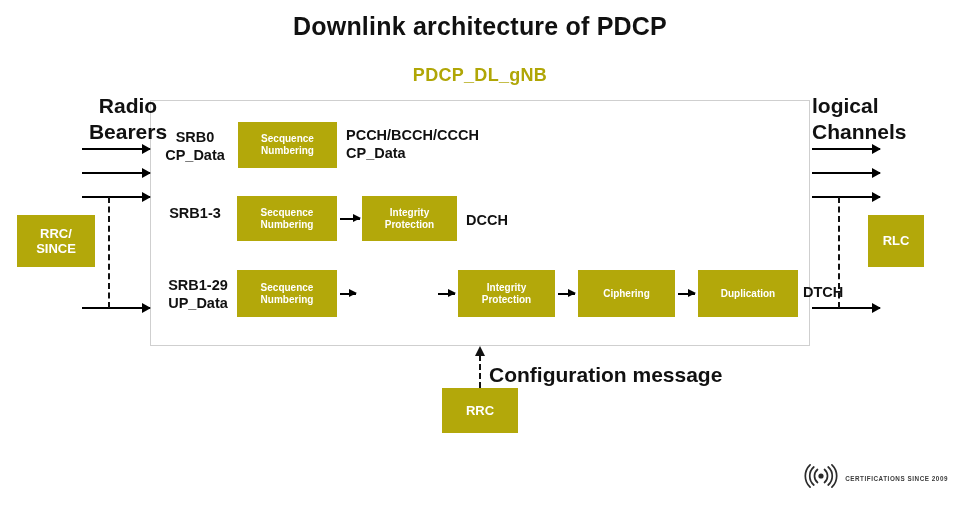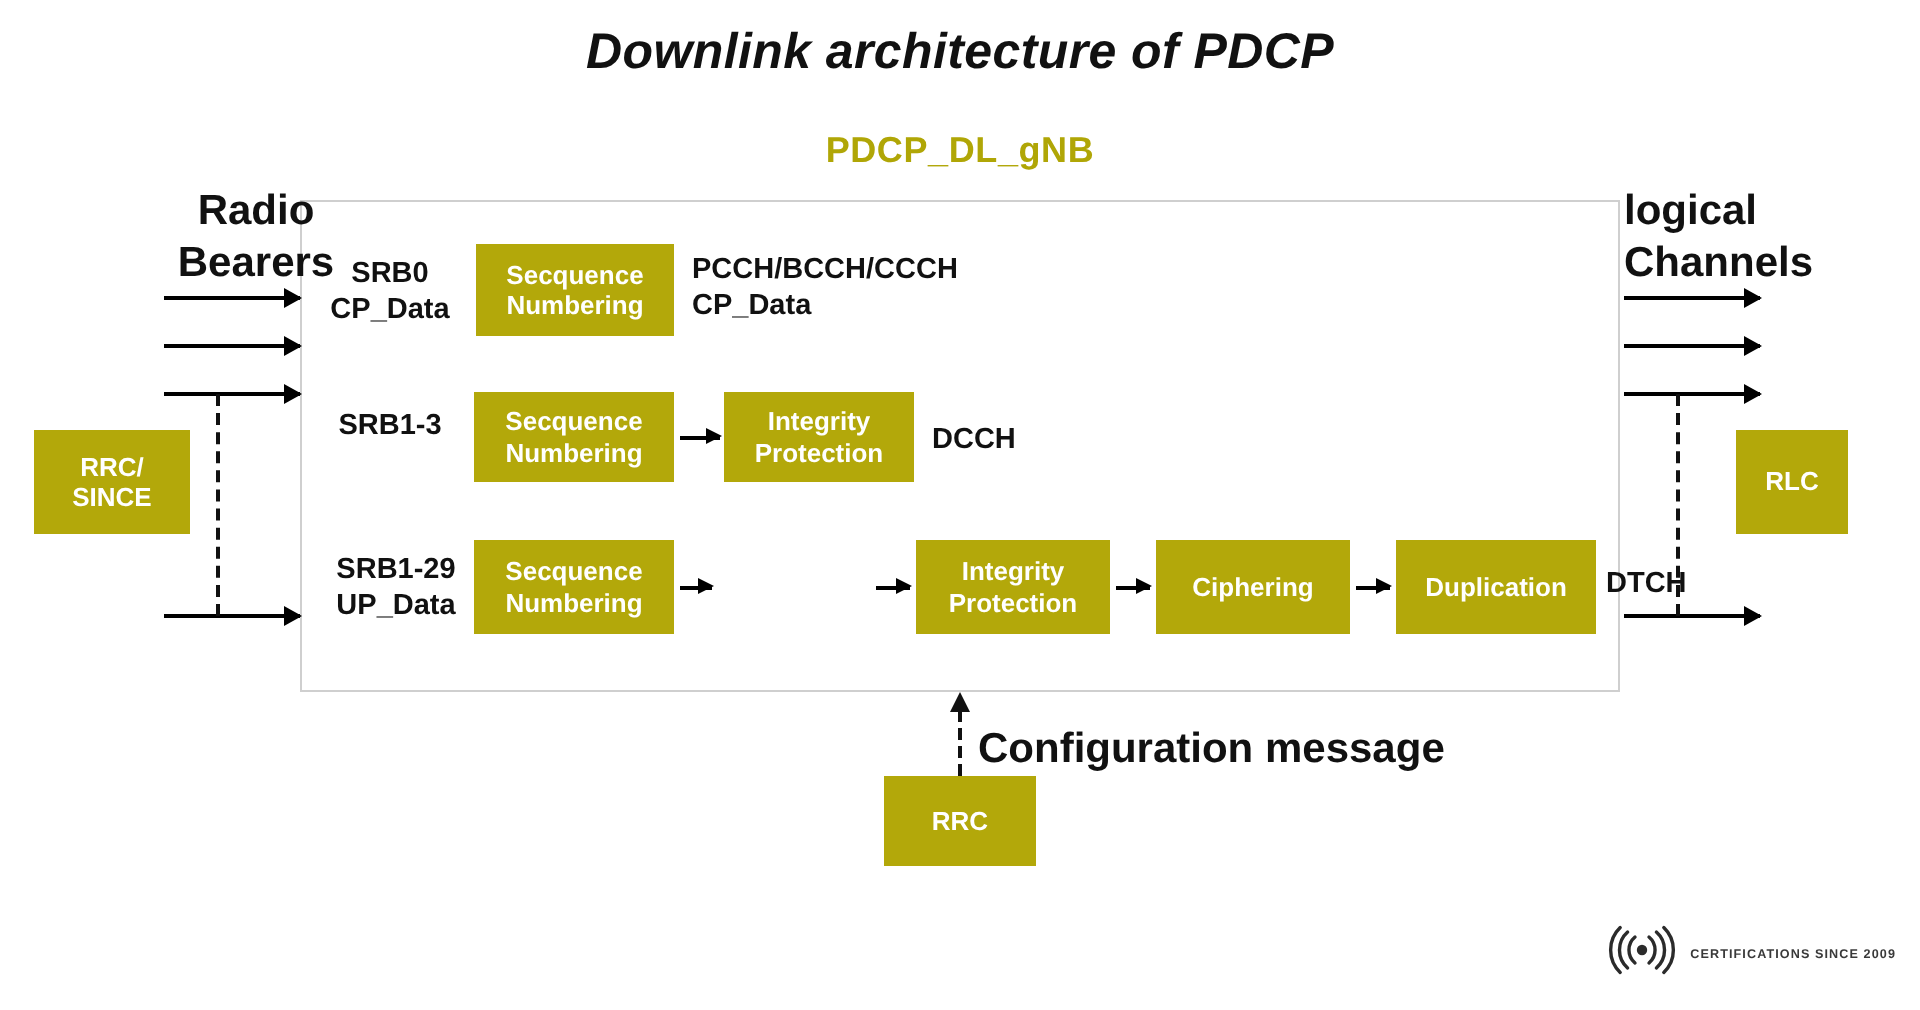--- a/index.html
+++ b/index.html
@@ -9,39 +9,39 @@
     font-family:"Liberation Sans","DejaVu Sans",sans-serif;
     overflow:hidden;
     position:relative;
   }
   #stage{position:absolute;left:0;top:0;width:960px;height:505px;}
   .abs{position:absolute;}
 
   
   #title{
     left:0;top:12px;width:960px;text-align:center;
-    font-size:25px;font-weight:700;color:#111111;letter-spacing:.2px;font-style:italic;
+    font-size:25px;font-weight:700;color:#111111;letter-spacing:.2px;
   }
   #subtitle{
     left:0;top:65px;width:960px;text-align:center;
     font-size:18px;font-weight:700;color:#b0a606;letter-spacing:.3px;
   }
 
   
   #frame{
     left:150px;top:100px;width:660px;height:246px;
     border:1.5px solid #cfcfcf;background:transparent;box-sizing:border-box;
   }
 
   
   .blk{
     background:#b3a80a;color:#ffffff;
     display:flex;align-items:center;justify-content:center;
     text-align:center;line-height:1.18;
-    font-size:13px;font-weight:700;
+    font-size:10px;font-weight:700;
     box-sizing:border-box;padding:2px;
   }
   .blk.big{font-size:13px;}
 
   
   .lbl{color:#111111;font-size:14.5px;font-weight:700;line-height:1.25;}
   .lbl.rb{font-size:21px;}
 
   
   .harrow{height:2px;background:#000000;}

